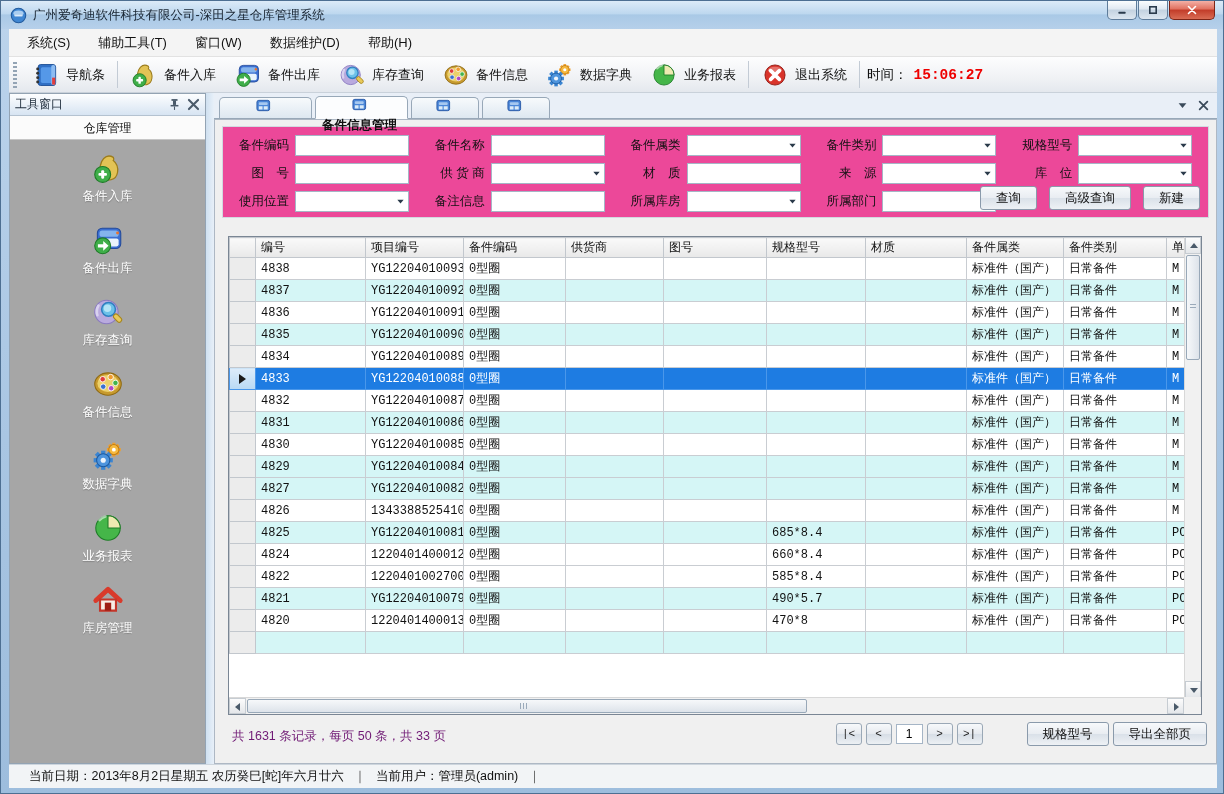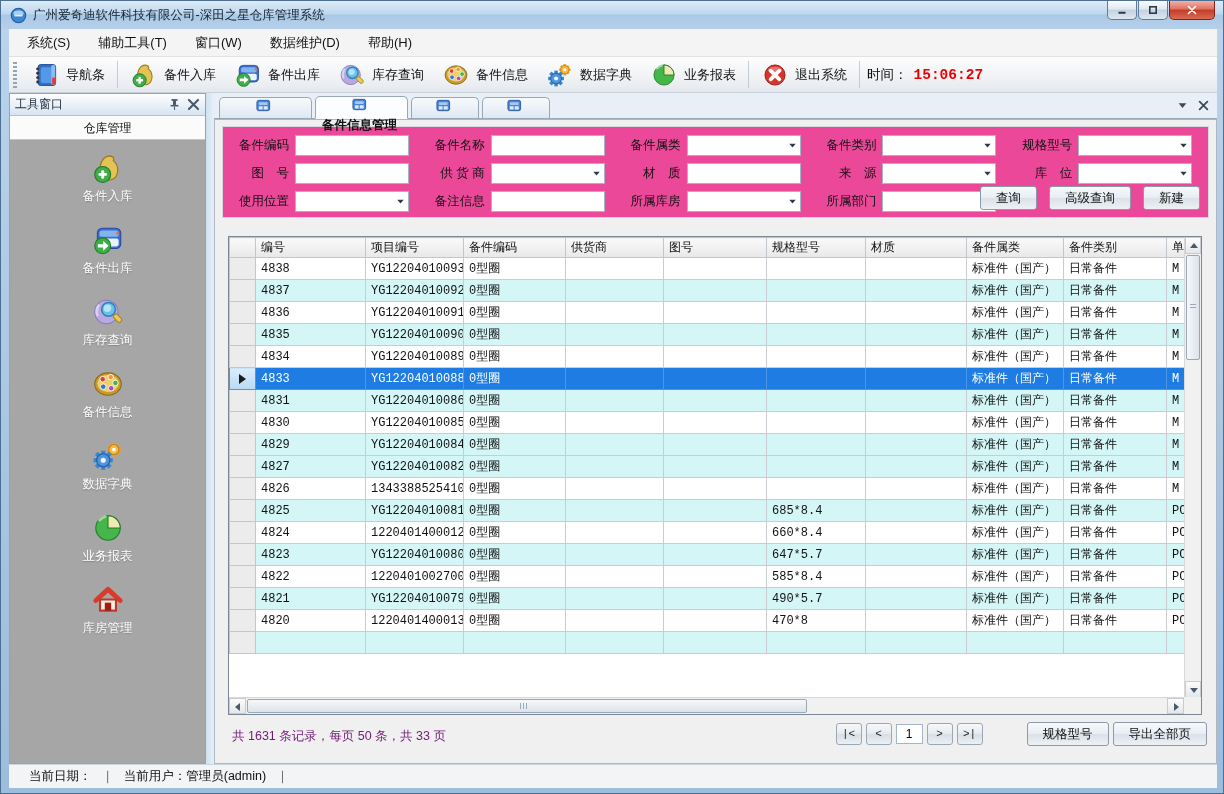--- a/index.html
+++ b/index.html
@@ -727,20 +727,33 @@
                   <td>YG12204010088</td>
                   <td>0型圈</td>
                   <td></td>
                   <td></td>
                   <td></td>
                   <td></td>
                   <td>标准件（国产）</td>
                   <td>日常备件</td>
                   <td>M</td>
                 </tr>
+                <tr class="">
+                  <td class="rowsel"></td>
+                  <td>4832</td>
+                  <td>YG12204010087</td>
+                  <td>0型圈</td>
+                  <td></td>
+                  <td></td>
+                  <td></td>
+                  <td></td>
+                  <td>标准件（国产）</td>
+                  <td>日常备件</td>
+                  <td>M</td>
+                </tr>
                 <tr class="alt">
                   <td class="rowsel"></td>
                   <td>4831</td>
                   <td>YG12204010086</td>
                   <td>0型圈</td>
                   <td></td>
                   <td></td>
                   <td></td>
                   <td></td>
                   <td>标准件（国产）</td>
@@ -813,33 +826,20 @@
                   <td>PC</td>
                 </tr>
                 <tr class="">
                   <td class="rowsel"></td>
                   <td>4824</td>
                   <td>1220401400012</td>
                   <td>0型圈</td>
                   <td></td>
                   <td></td>
                   <td>660*8.4</td>
-                  <td></td>
-                  <td>标准件（国产）</td>
-                  <td>日常备件</td>
-                  <td>PC</td>
-                </tr>
-                <tr class="alt">
-                  <td class="rowsel"></td>
-                  <td>4823</td>
-                  <td>YG12204010080</td>
-                  <td>0型圈</td>
-                  <td></td>
-                  <td></td>
-                  <td>647*5.7</td>
                   <td></td>
                   <td>标准件（国产）</td>
                   <td>日常备件</td>
                   <td>PC</td>
                 </tr>
                 <tr class="">
                   <td class="rowsel"></td>
                   <td>4822</td>
                   <td>1220401002700</td>
                   <td>0型圈</td>
@@ -918,19 +918,20 @@
           <div class="btn">规格型号</div>
           <div class="btn">导出全部页</div>
         </div>
       </div>
 
     </div>
   </div>
 
   <div class="statusbar">
     <span>当前日期：</span>
+    <span>2013年8月2日星期五 农历癸巳[蛇]年六月廿六</span>
     <span class="sb-sep">｜</span>
     <span>当前用户：</span>
     <span>管理员(admin)</span>
     <span class="sb-sep">｜</span>
   </div>
 
 </div>
 
 </body></html>

